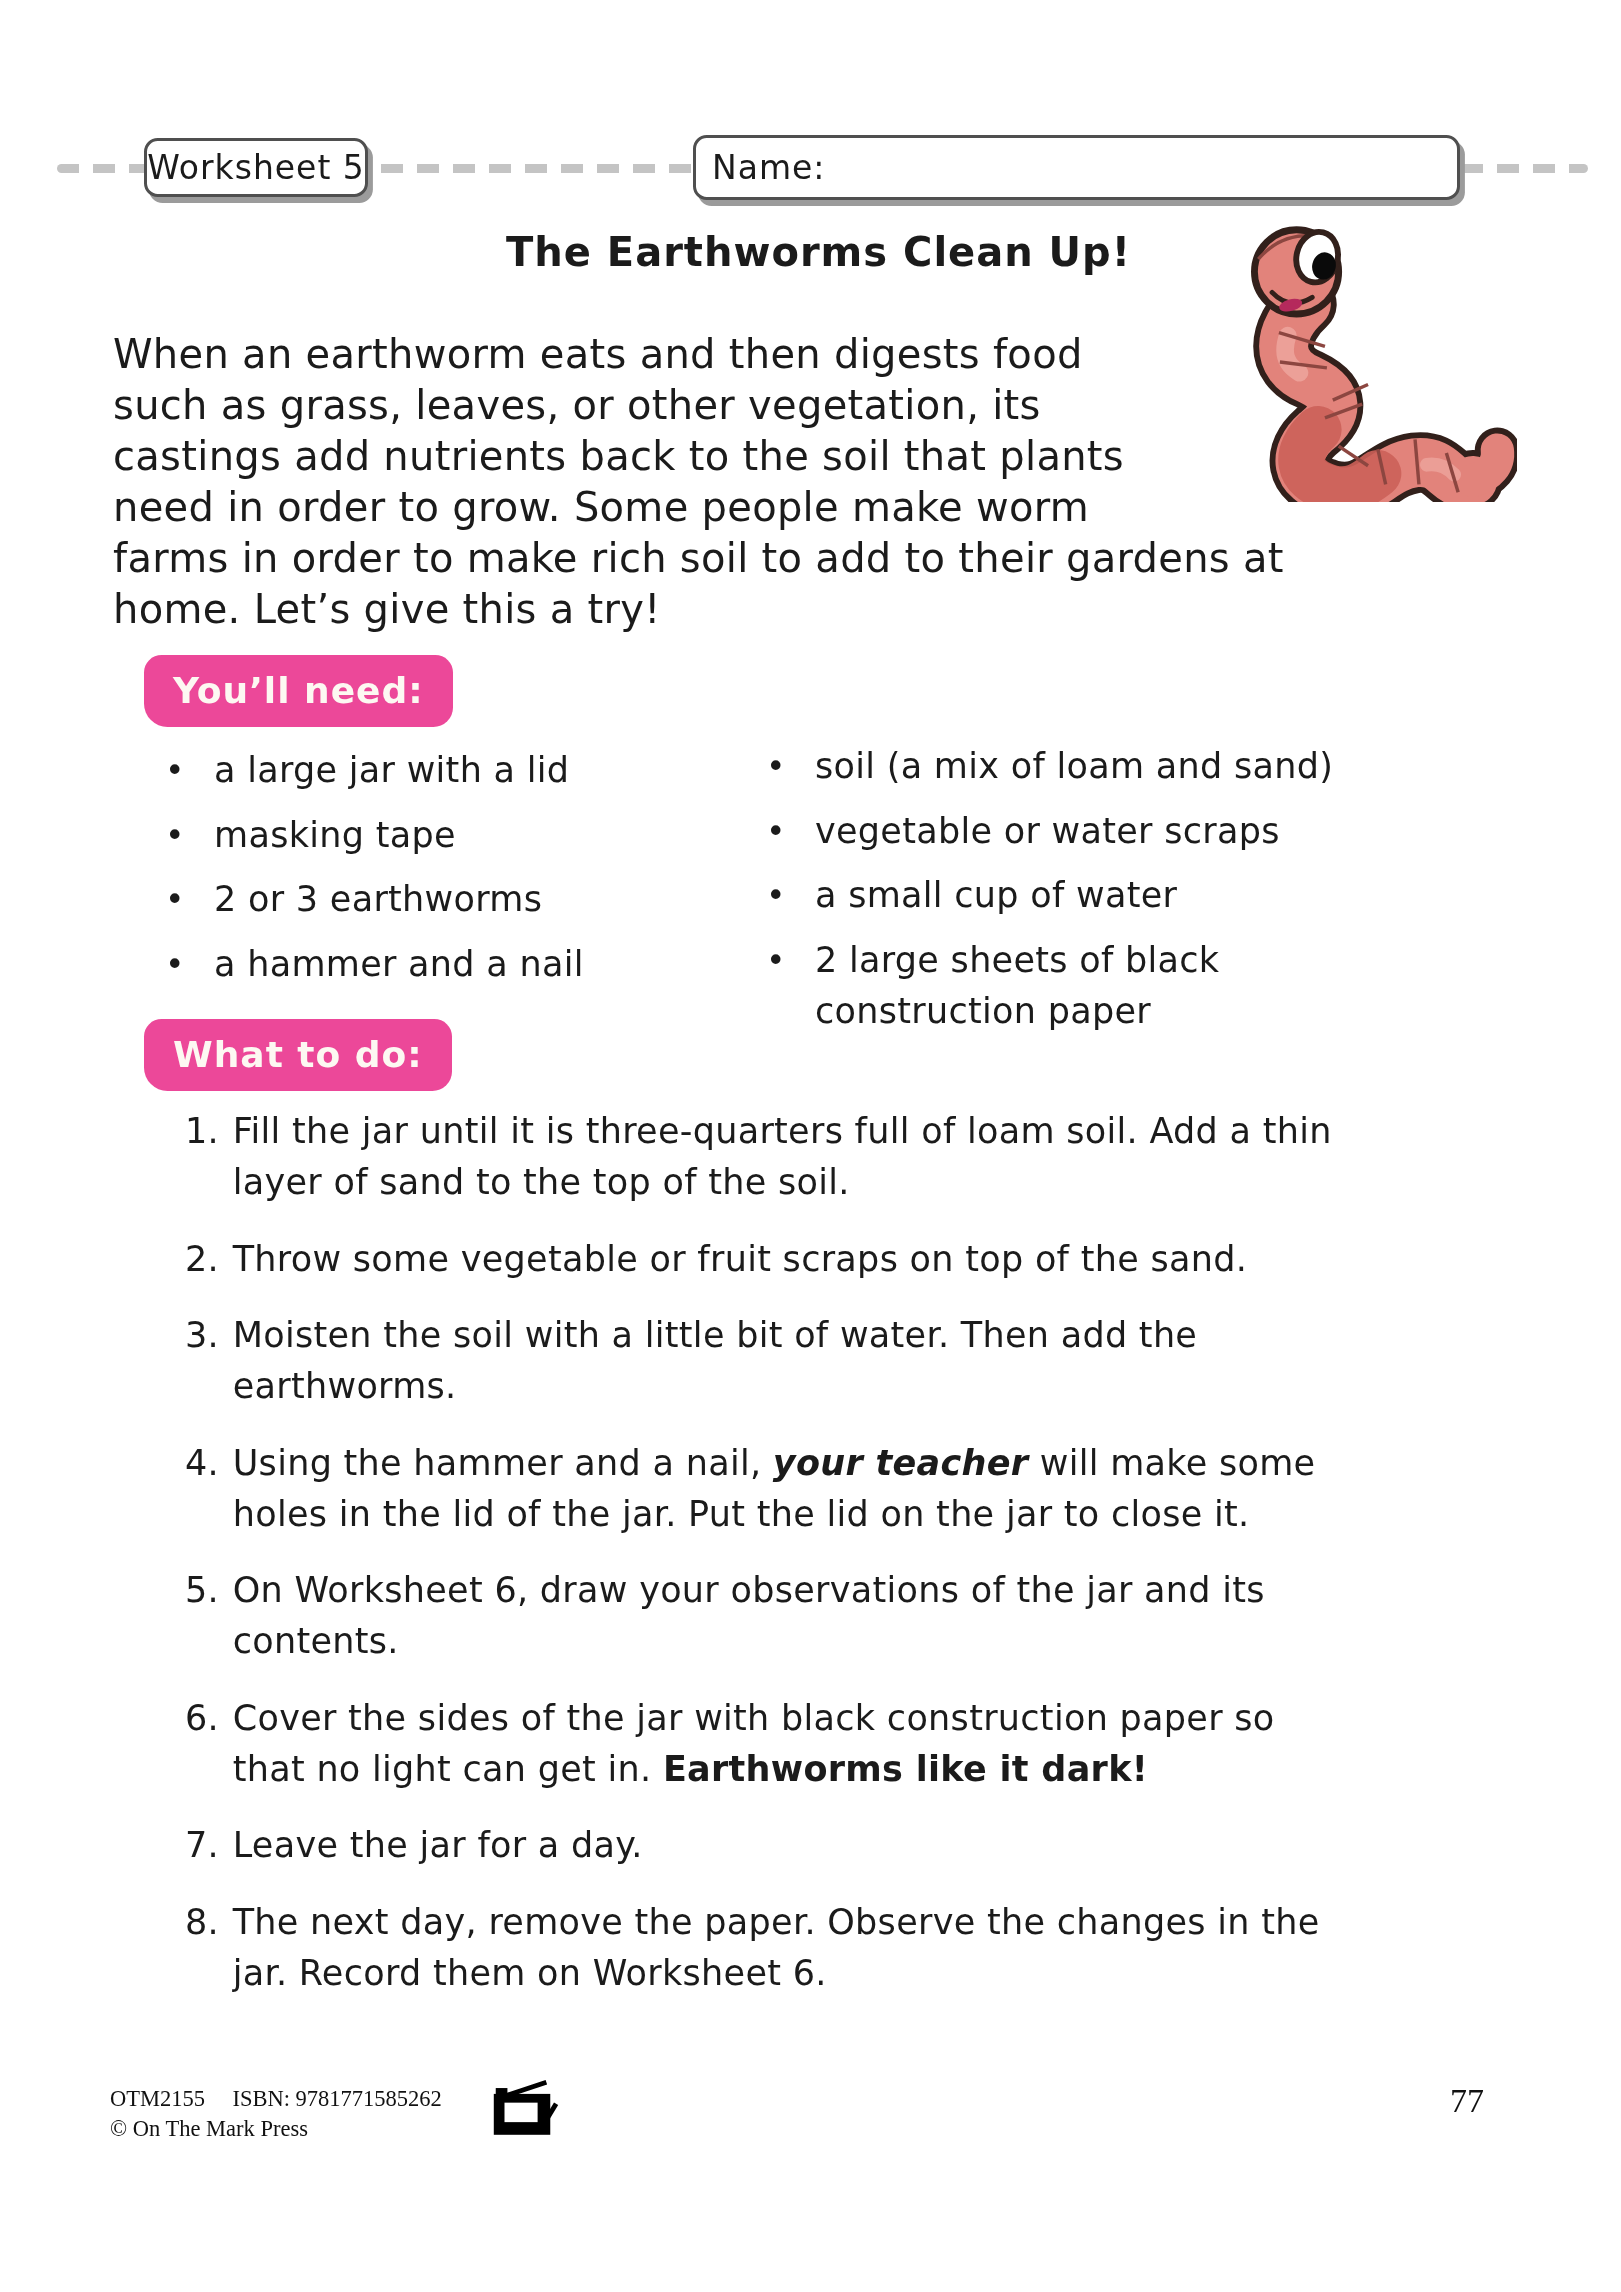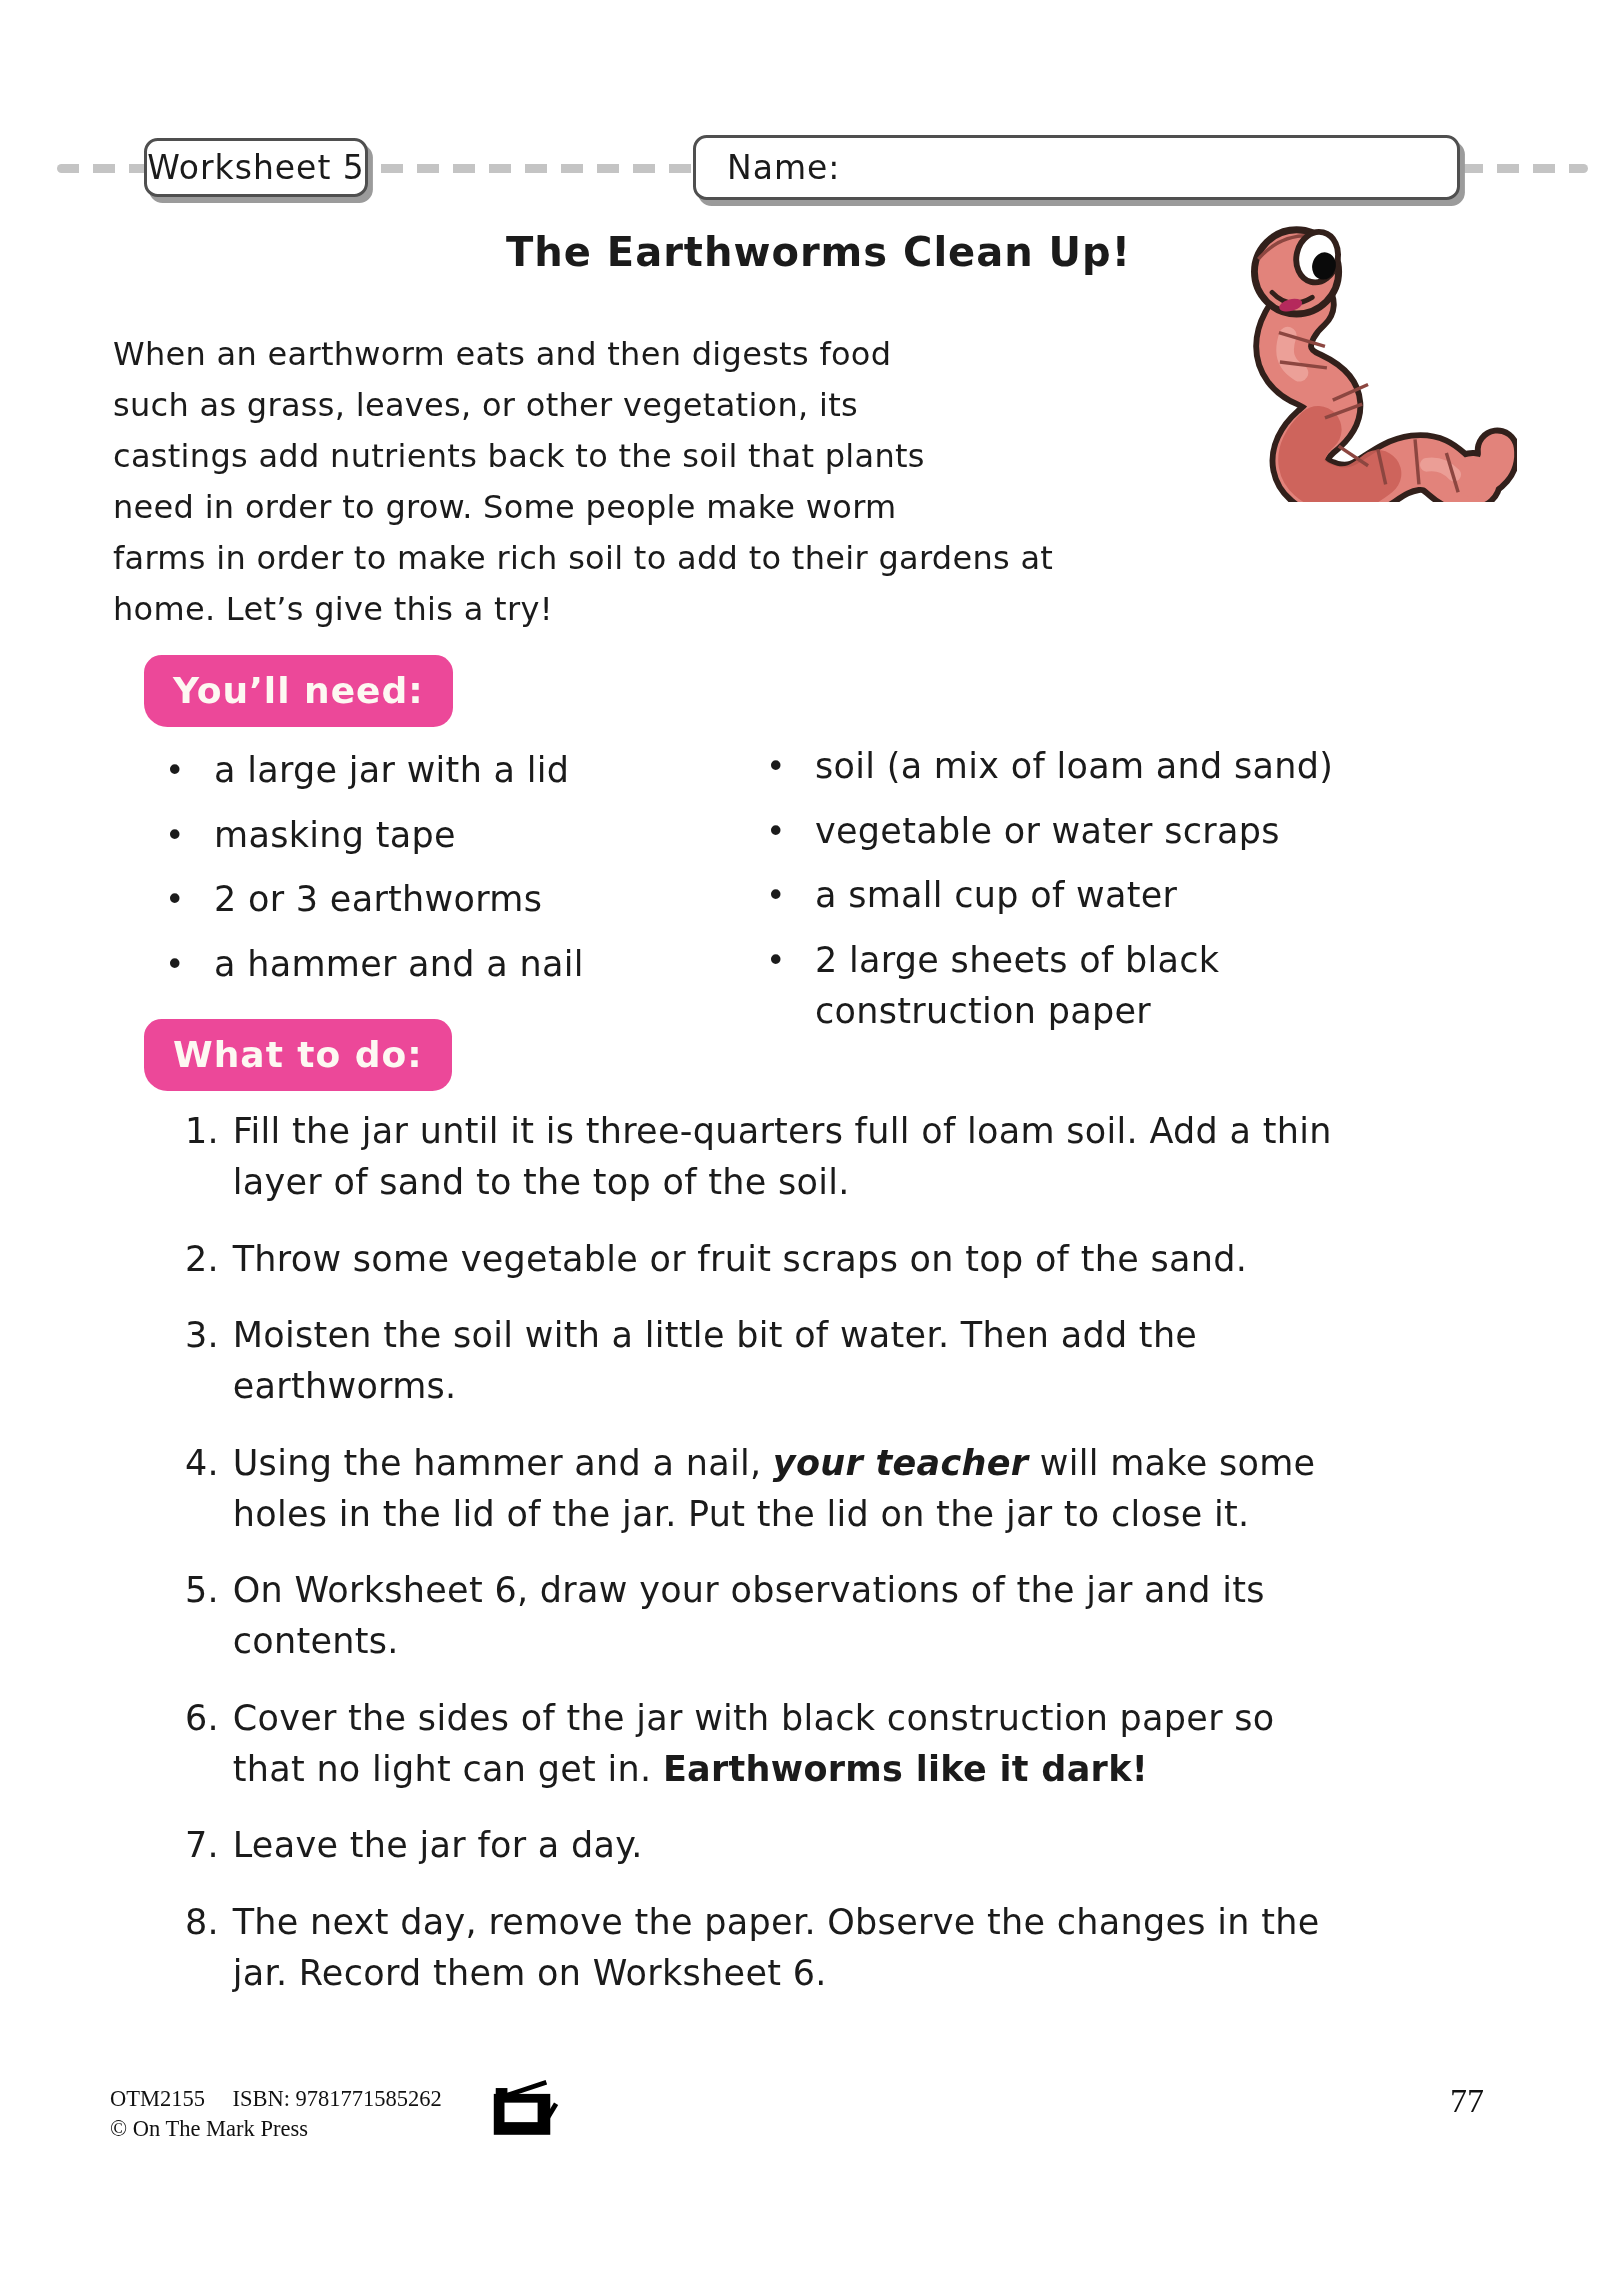--- a/index.html
+++ b/index.html
@@ -15,32 +15,32 @@
     position:absolute; left:57px; right:33px; top:164px; height:8.8px;
     background:repeating-linear-gradient(90deg,#c4c4c4 0 21.6px, transparent 21.6px 36px);
     border-radius:4.9px;
   }
   .hdr-box {
     position:absolute; background:#ffffff; border:3.9px solid #4f4f4f;
     border-radius:13.7px; box-shadow:4.9px 5.9px 0 #9b9b9b;
     display:flex; align-items:center; font-size:33px; letter-spacing:1px;
   }
   .ws-box { left:144px; top:138px; width:224px; height:59px; justify-content:center; }
-  .name-box { left:693px; top:135px; width:767px; height:65px; padding-left:31px; }
+  .name-box { left:693px; top:135px; width:767px; height:65px; padding-left:16px; }
 
   
   .title {
     position:absolute; left:113px; top:229px; width:1411px;
     text-align:center; font-size:40px; font-weight:bold; letter-spacing:1px;
   }
 
   
   .intro {
     position:absolute; left:113px; top:329px; width:1402px;
-    font-size:32px; line-height:51px; white-space:pre-line; letter-spacing:0.3px;
+    font-size:40px; line-height:51px; white-space:pre-line; letter-spacing:0.3px;
   }
 
   
   .worm { position:absolute; left:1223px; top:218px; width:294px; height:284px; }
 
   
   .badge {
     position:absolute; left:144px; background:#ec4899; color:#fdf8f2;
     font-weight:bold; font-size:36px; letter-spacing:1px;
     padding:14.7px 29px 16.7px 29px; border-radius:17.6px 17.6px 19.6px 23.5px;

